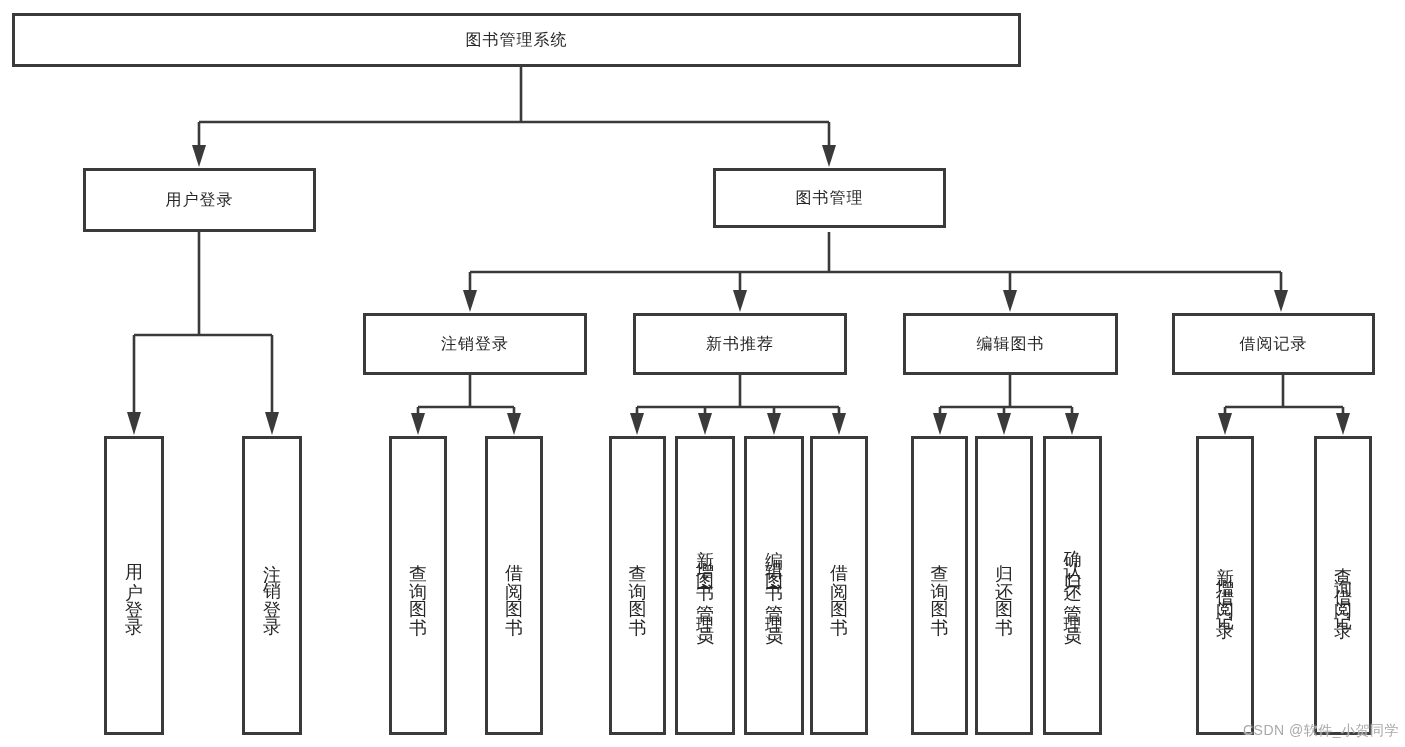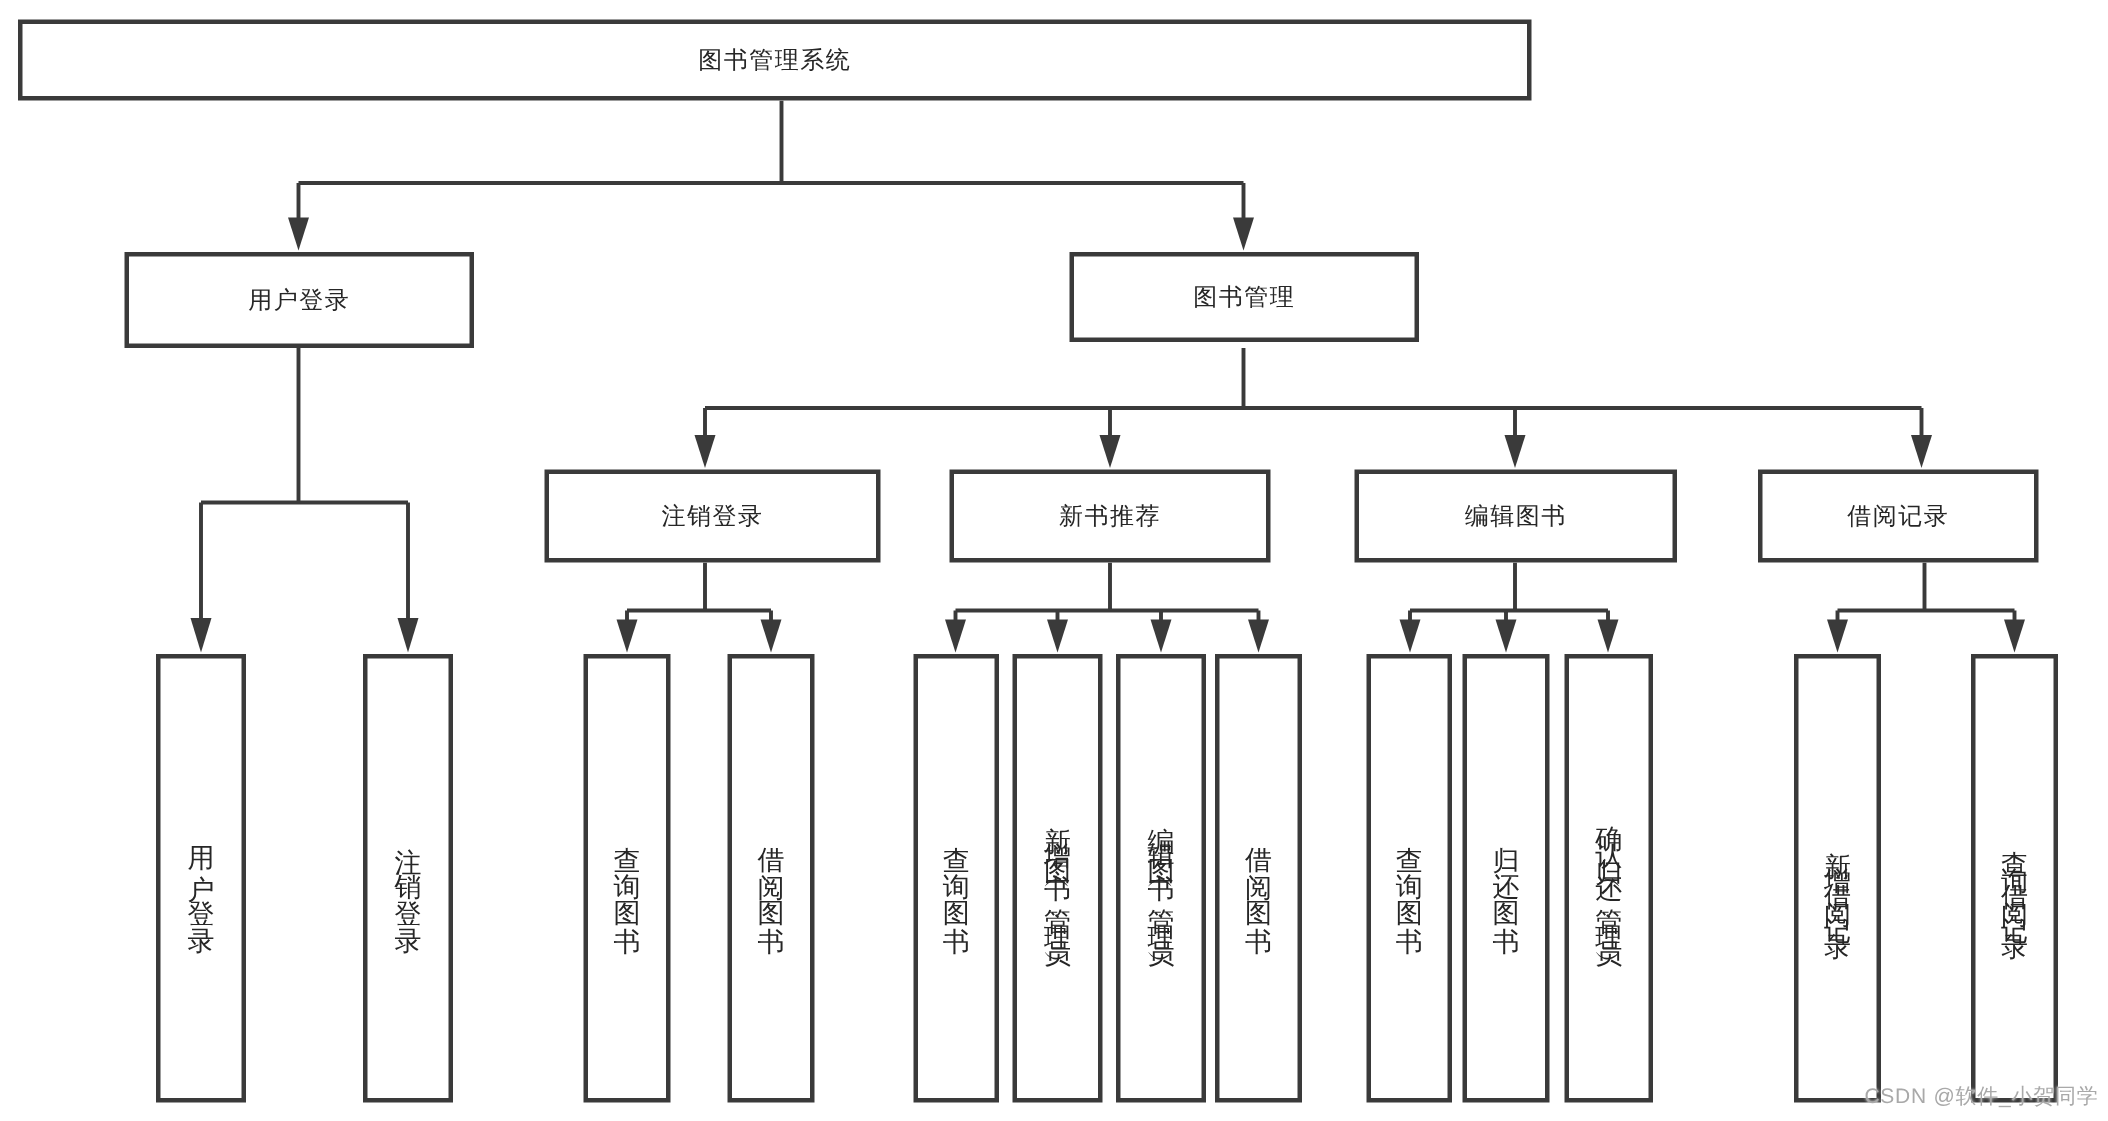--- a/index.html
+++ b/index.html
@@ -105,21 +105,21 @@
 
   <div class="box" style="left:363px;top:313px;width:224px;height:62px">
     <span>注销登录</span>
   </div>
   <div class="box" style="left:633px;top:313px;width:214px;height:62px">
     <span>新书推荐</span>
   </div>
   <div class="box" style="left:903px;top:313px;width:215px;height:62px">
     <span>编辑图书</span>
   </div>
-  <div class="box" style="left:1172px;top:313px;width:187px;height:62px">
+  <div class="box" style="left:1172px;top:313px;width:203px;height:62px">
     <span>借阅记录</span>
   </div>
 
   <div class="box v-box ls-4" style="left:104px;top:436px;width:60px;height:299px">
     <span>用户登录</span>
   </div>
   <div class="box v-box ls-4" style="left:242px;top:436px;width:60px;height:299px">
     <span>注销登录</span>
   </div>
 

